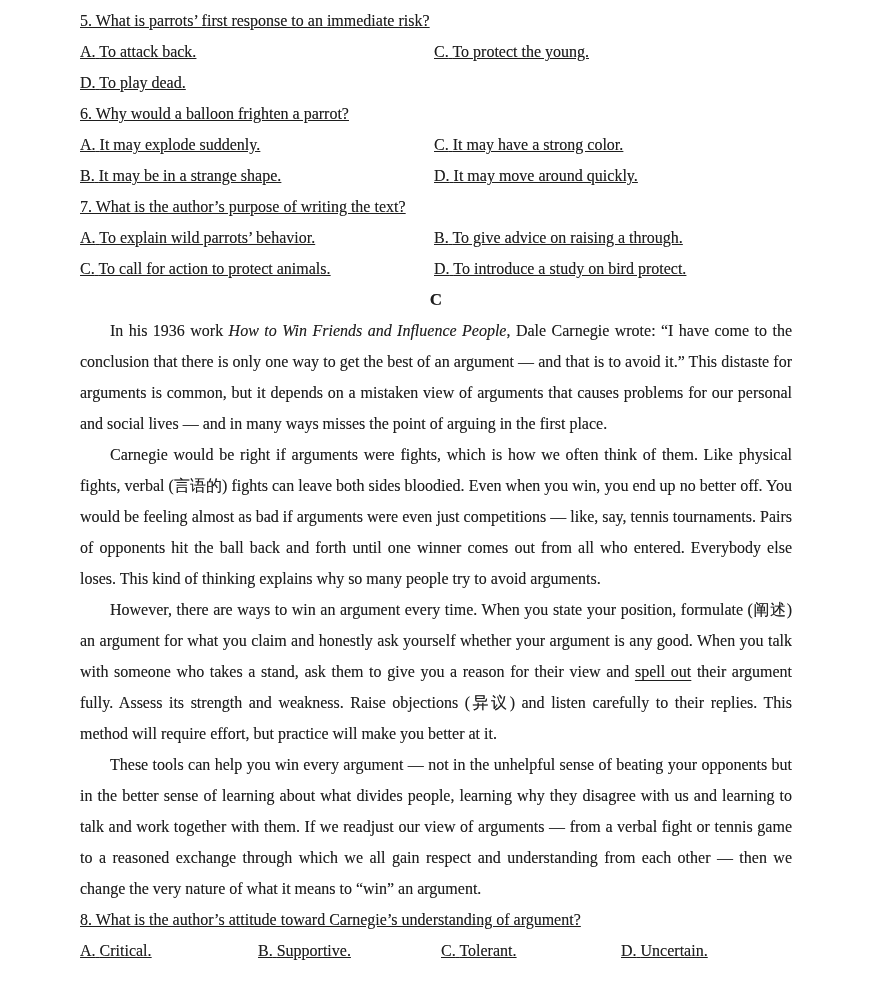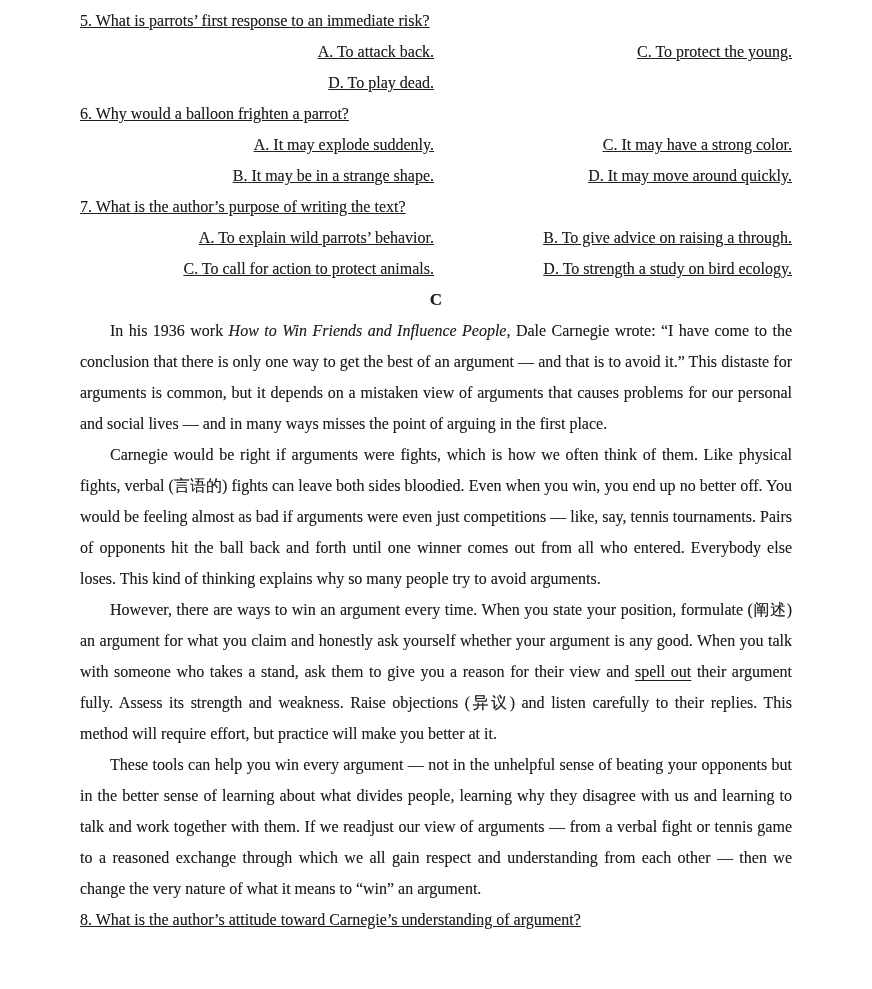--- a/index.html
+++ b/index.html
@@ -22,21 +22,20 @@
     font-size: 16px;
     line-height: 31px;
     color: #1e1e1e;
     text-shadow: 0 0 0.6px rgba(25,25,25,0.45);
   }
   p, h2 { margin: 0; }
   .line { line-height: 31px; text-decoration: underline; }
   .options-grid-2 {
     display: grid;
     grid-template-columns: 354px 1fr;
-    text-align: right;
   }
   .options-grid-4 {
     display: grid;
     grid-template-columns: 178px 183px 180px 1fr;
   }
   .option { white-space: nowrap; }
   .section-header {
     text-align: center;
     font-weight: bold;
     font-size: 17px;
@@ -105,31 +104,49 @@
       <p class="line option">
         <span>B.</span>
         <span>To give advice on raising a through.</span>
       </p>
       <p class="line option">
         <span>C.</span>
         <span>To call for action to protect animals.</span>
       </p>
       <p class="line option">
         <span>D.</span>
-        <span>To strength a study on bird ecology.</span>
+        <span>To introduce a study on bird protect.</span>
       </p>
     </div>
   </section>
 
   <h2 class="section-header">C</h2>
 
   <article>
     <p class="para"><span>In his 1936 work </span><span class="seg-i">How to Win Friends and Influence People</span><span>, Dale Carnegie wrote: “I have come to the conclusion that there is only one way to get the best of an argument — and that is to avoid it.” This distaste for arguments is common, but it depends on a mistaken view of arguments that causes problems for our personal and social lives — and in many ways misses the point of arguing in the first place.</span></p>
     <p class="para"><span>Carnegie would be right if arguments were fights, which is how we often think of them. Like physical fights, verbal (言语的) fights can leave both sides bloodied. Even when you win, you end up no better off. You would be feeling almost as bad if arguments were even just competitions — like, say, tennis tournaments. Pairs of opponents hit the ball back and forth until one winner comes out from all who entered. Everybody else loses. This kind of thinking explains why so many people try to avoid arguments.</span></p>
     <p class="para"><span>However, there are ways to win an argument every time. When you state your position, formulate (阐述) an argument for what you claim and honestly ask yourself whether your argument is any good. When you talk with someone who takes a stand, ask them to give you a reason for their view and </span><span class="seg-u">spell out</span><span> their argument fully. Assess its strength and weakness. Raise objections (异议) and listen carefully to their replies. This method will require effort, but practice will make you better at it.</span></p>
     <p class="para"><span>These tools can help you win every argument — not in the unhelpful sense of beating your opponents but in the better sense of learning about what divides people, learning why they disagree with us and learning to talk and work together with them. If we readjust our view of arguments — from a verbal fight or tennis game to a reasoned exchange through which we all gain respect and understanding from each other — then we change the very nature of what it means to “win” an argument.</span></p>
   </article>
 
   <section>
     <p class="line">8. What is the author’s attitude toward Carnegie’s understanding of argument?</p>
+    <div class="options-grid-4">
+      <p class="line option">
+        <span>A.</span>
+        <span>Critical.</span>
+      </p>
+      <p class="line option">
+        <span>B.</span>
+        <span>Supportive.</span>
+      </p>
+      <p class="line option">
+        <span>C.</span>
+        <span>Tolerant.</span>
+      </p>
+      <p class="line option">
+        <span>D.</span>
+        <span>Uncertain.</span>
+      </p>
+    </div>
   </section>
 
 </main>
 
 </body></html>

